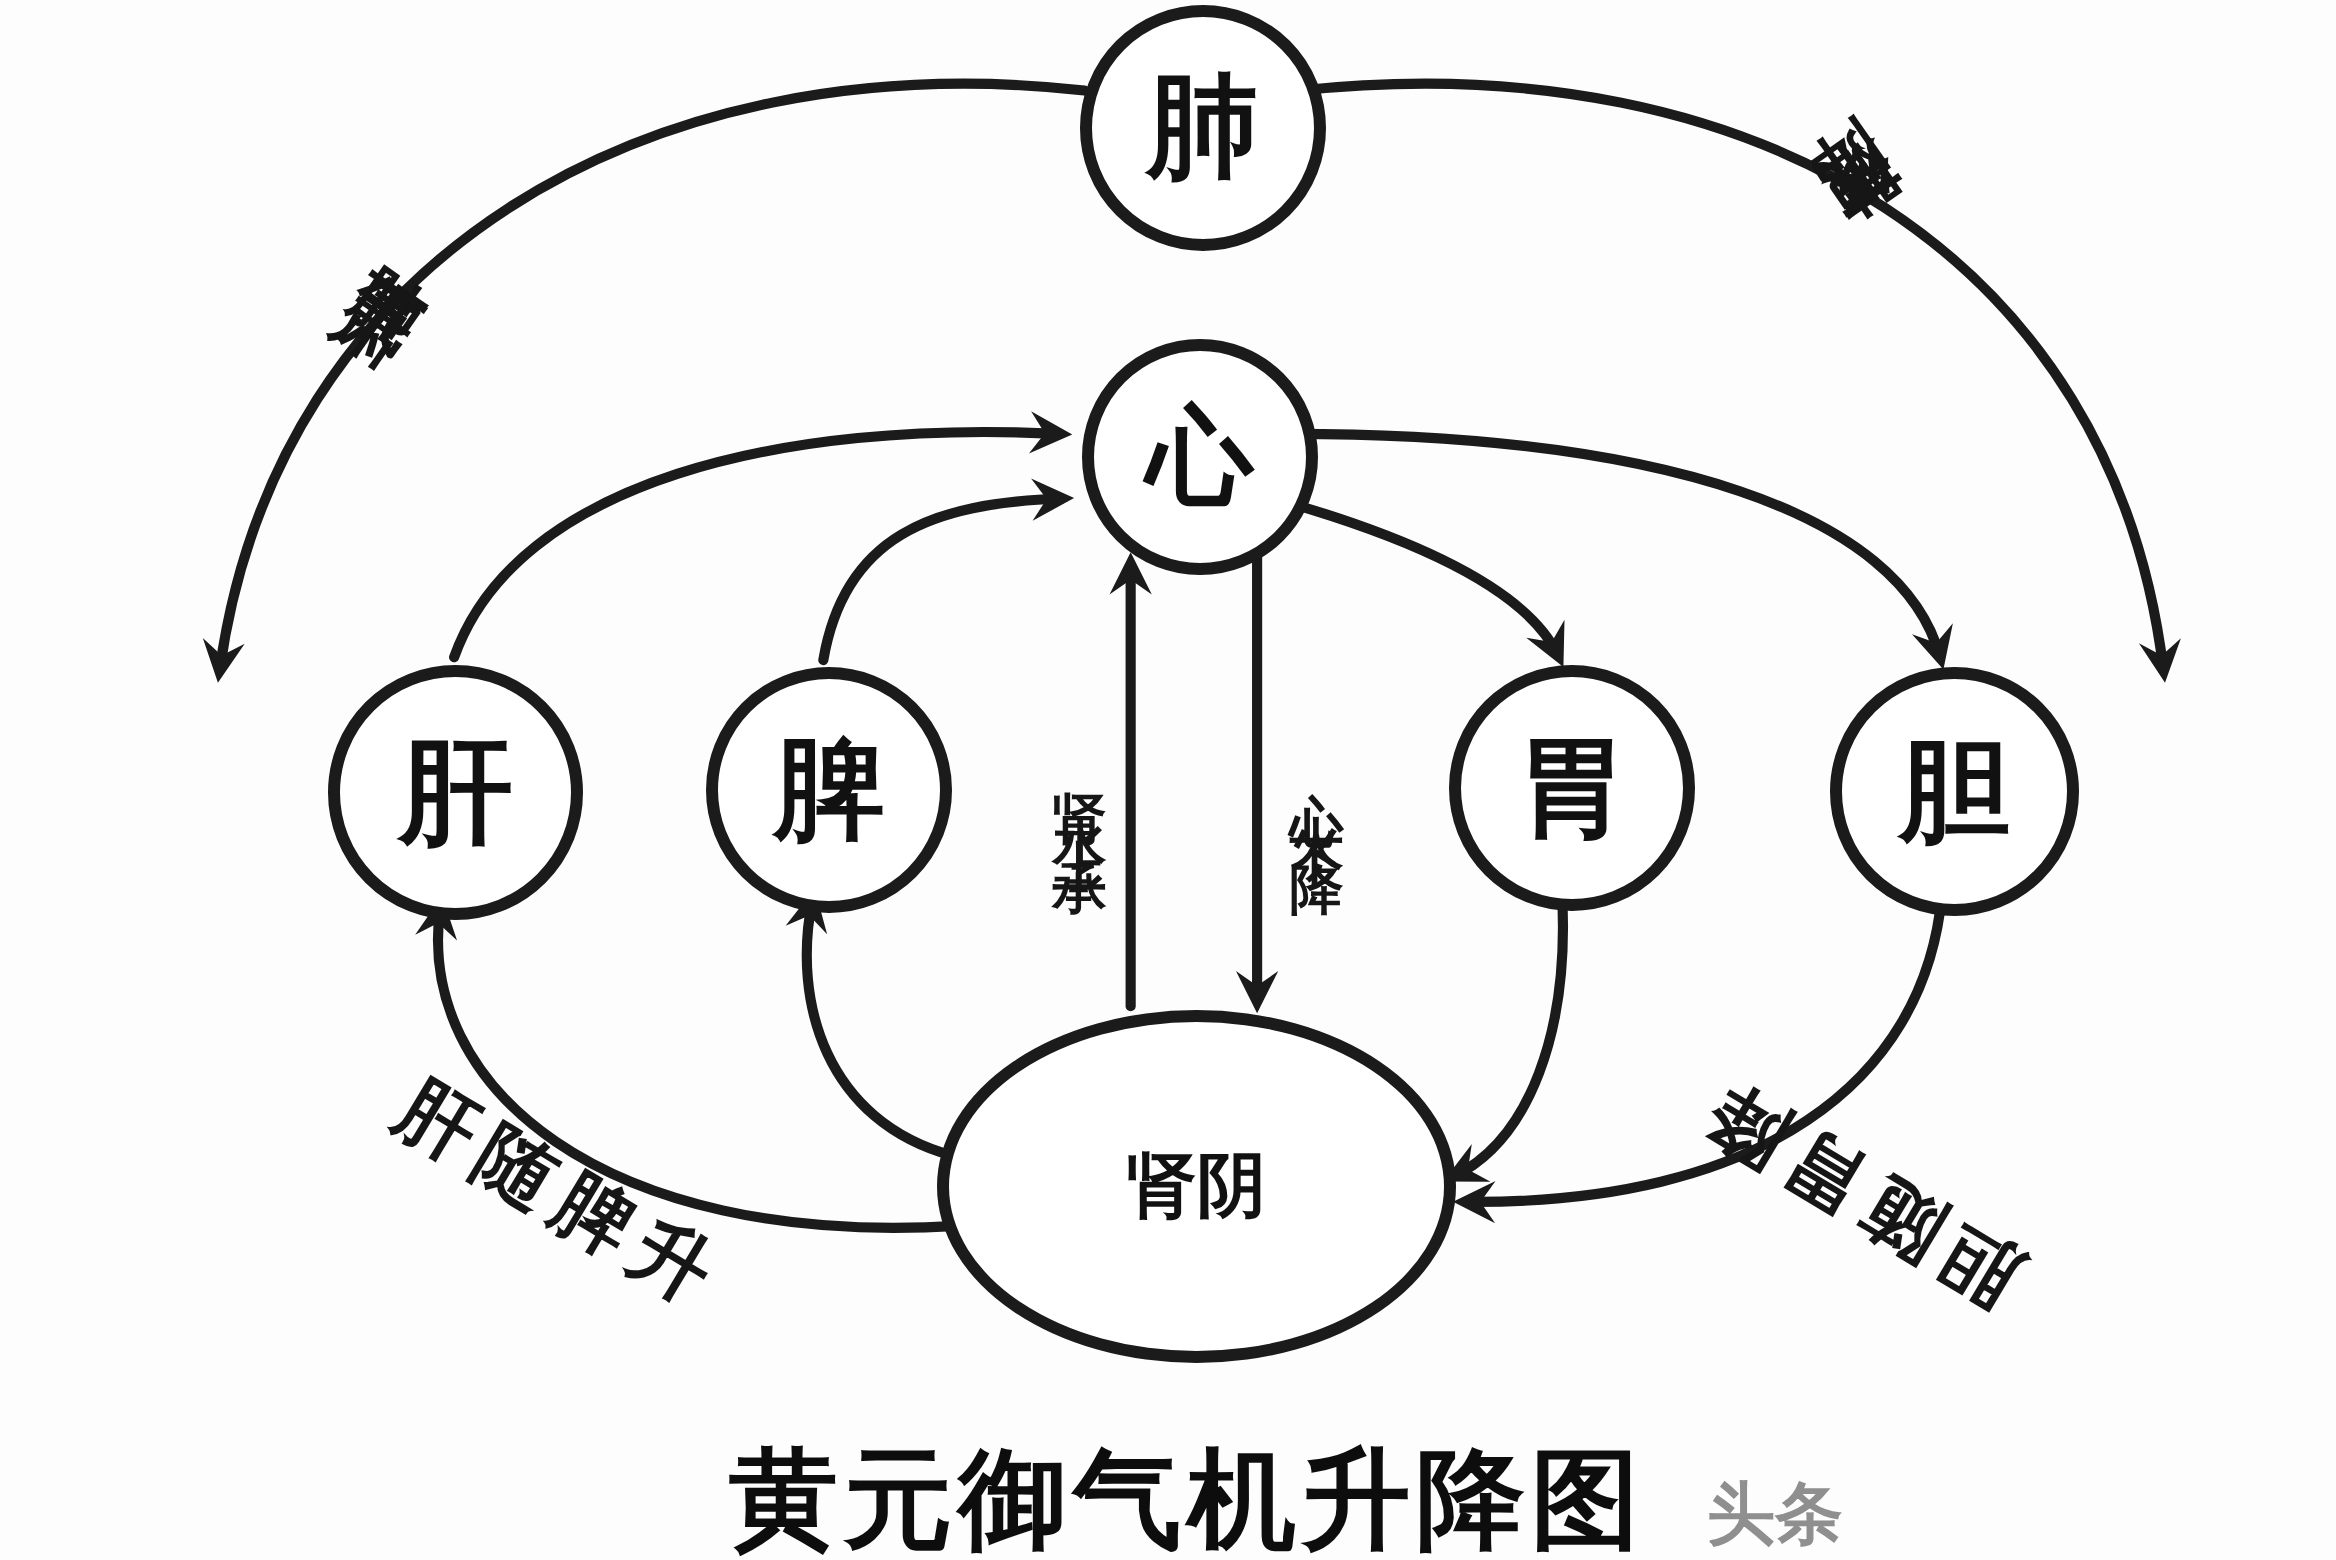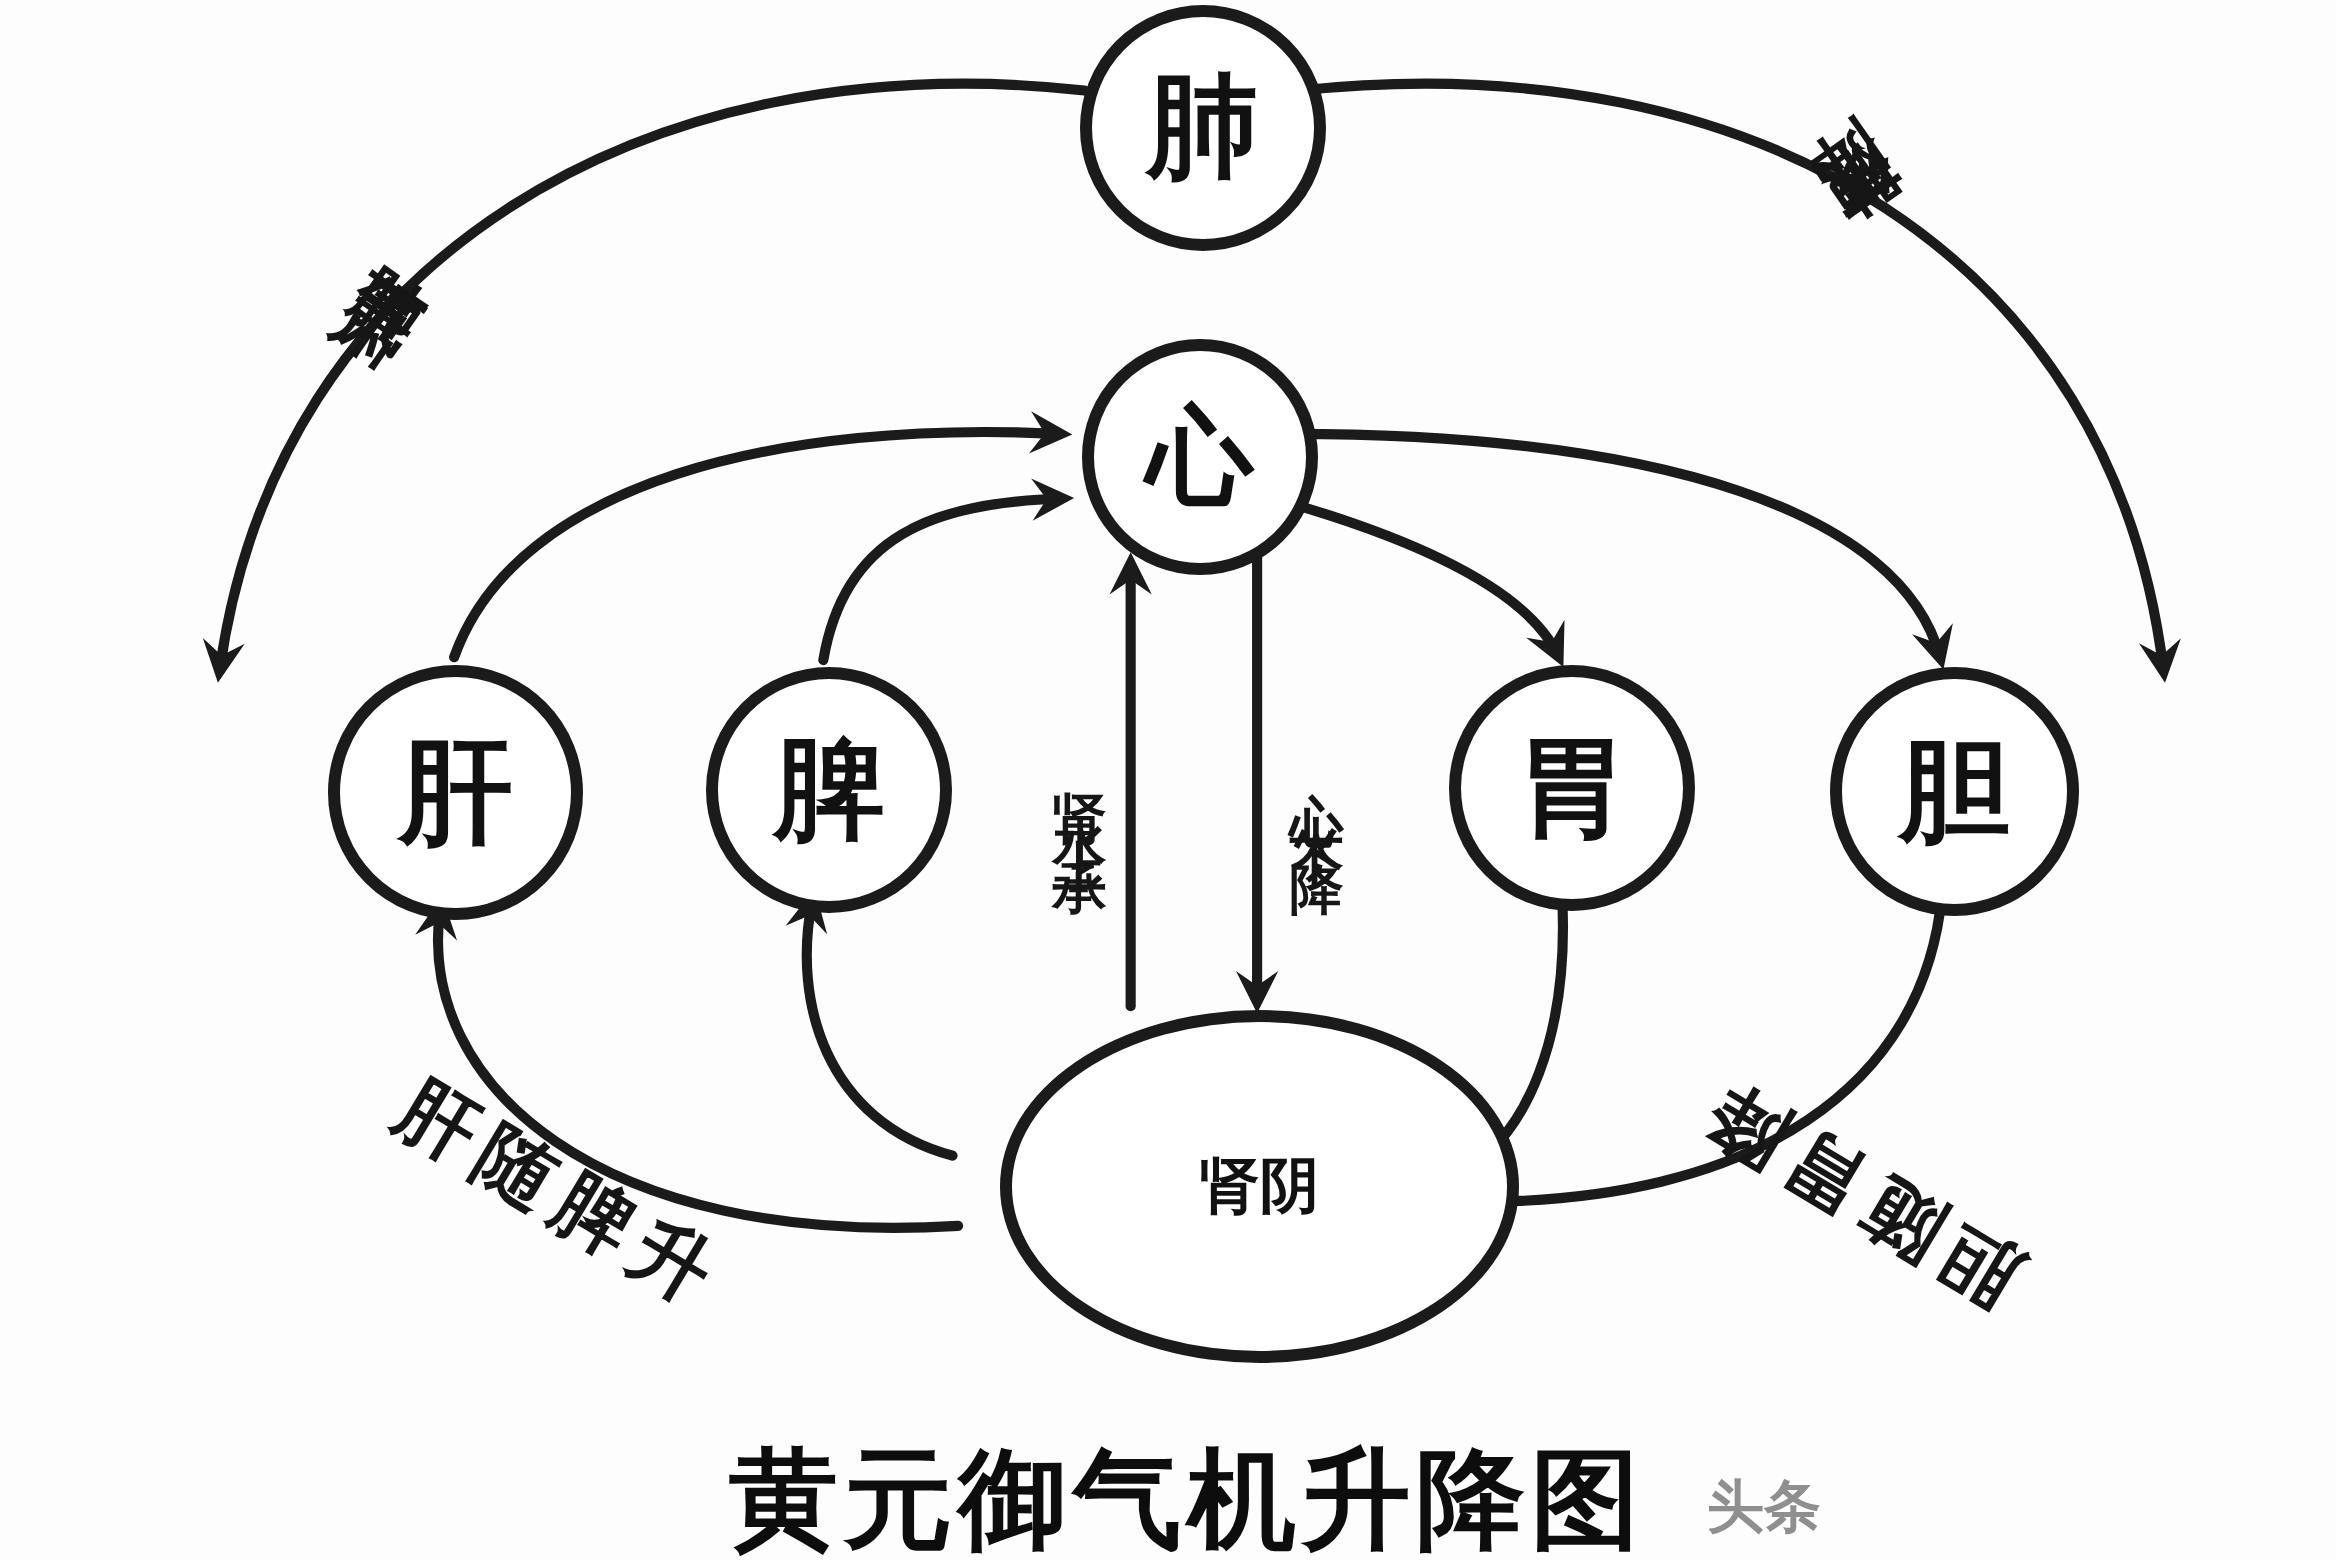--- a/index.html
+++ b/index.html
@@ -19,22 +19,22 @@
     display:flex;align-items:center;justify-content:center;
     font-weight:700;
   }
   .node-lung{left:1080px;top:4.6px;width:222px;height:222px;font-size:113px;}
   .node-heart{left:1082px;top:339px;width:212px;height:212px;font-size:107px;}
   .node-liver{left:328px;top:665px;width:231px;height:231px;font-size:114px;}
   .node-spleen{left:706px;top:667px;width:222px;height:222px;font-size:111px;}
   .node-stomach{left:1449px;top:665px;width:222px;height:222px;font-size:111px;}
   .node-gallbladder{left:1830px;top:667px;width:225px;height:225px;font-size:111px;}
   .node-kidney{
-    left:1000px;top:1010px;width:495px;height:329px;
-    flex-direction:row;font-size:60px;line-height:1.18;border-radius:50%;
+    left:937px;top:1010px;width:495px;height:329px;
+    flex-direction:row;font-size:70px;line-height:1.18;border-radius:50%;
   }
   .edge-label{
     position:absolute;z-index:3;
     font-weight:700;color:#161616;white-space:nowrap;
   }
   .vtext{writing-mode:vertical-rl;text-orientation:upright;}
   .lbl-lung-left{left:431px;top:246px;font-size:70px;letter-spacing:9.2px;
     transform:translate(-50%,-50%) rotate(35deg);}
   .lbl-lung-right{left:1904px;top:242px;font-size:70px;letter-spacing:9.2px;
     transform:translate(-50%,-50%) rotate(145deg);}
@@ -45,21 +45,21 @@
   .lbl-liver-spleen{left:560px;top:1195px;font-size:78px;letter-spacing:13px;
     transform:translate(-50%,-50%) rotate(31deg);}
   .lbl-gb-stomach{left:1859px;top:1192px;font-size:78px;letter-spacing:13px;
     transform:translate(-50%,-50%) rotate(211deg);}
   .title{
     position:absolute;z-index:3;left:729px;top:1427px;
     font-size:109px;font-weight:900;letter-spacing:5.5px;color:#0d0d0d;
   }
   .watermark{
     position:absolute;z-index:3;left:1707px;top:1469px;
-    font-size:57px;color:#8f8f8f;
+    font-size:68px;color:#8f8f8f;
     font-family:"Liberation Sans","DejaVu Sans",sans-serif;
     display:flex;align-items:center;gap:9.2px;
   }
   .watermark .brand{font-weight:900;}
   .watermark .handle{font-weight:700;}
 </style>
 </head>
 <body>
 
 <div class="canvas">

